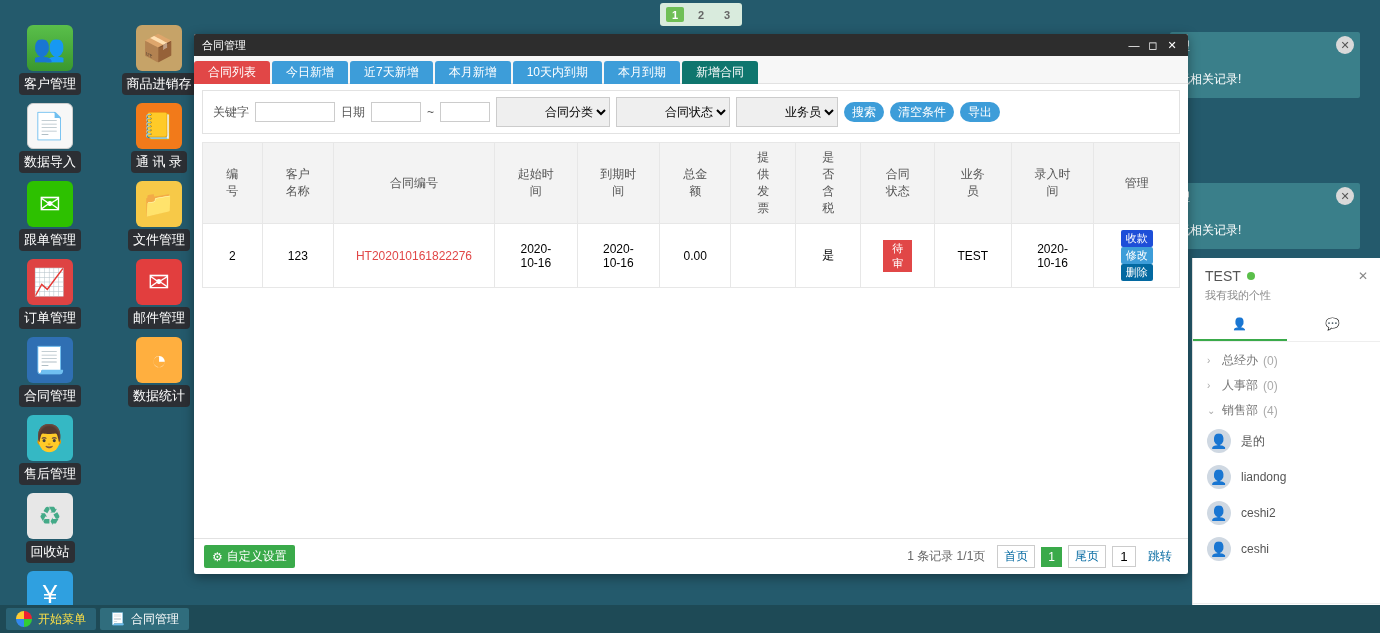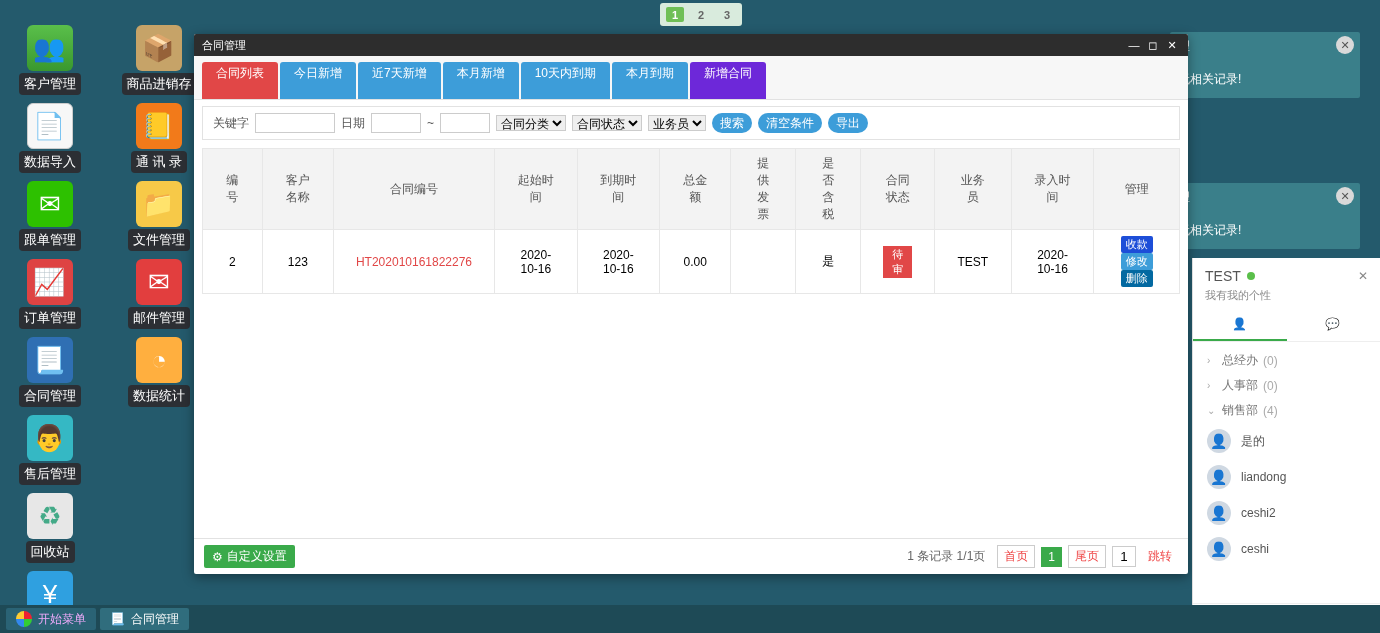--- a/index.html
+++ b/index.html
@@ -80,57 +80,57 @@
 .titlebar {
   background: #2d2d2d; color: #fff; height: 22px;
   display: flex; align-items: center; padding: 0 8px;
   font-size: 11px; justify-content: space-between;
 }
 .titlebar .win-btns span {
   display: inline-block; width: 16px; text-align: center; cursor: pointer;
 }
 .tabs {
   background: #f7f7f7; border-bottom: 1px solid #e2e2e2;
-  display: flex; height: 44px; padding-left: 8px; padding-top: 6px; gap:2px;
+  display: flex; height: 28px; padding-top: 6px; gap:2px;align-items:center;
 }
 .tabs .tab {
   padding: 3px 14px; color: #fff; border-radius: 3px 3px 0 0;
   font-size: 12px; cursor: pointer; background: #3d9dd9;
 }
 .tabs .tab.red { background: #e14747; }
-.tabs .tab.green { background: #6d28d9; }
+.tabs .tab.green { background: #0f766e; }
 .filter-bar {
   display: flex; align-items: center; gap: 6px;
   padding: 6px 10px; border: 1px solid #e2e2e2; margin: 6px 8px 0 8px;
   font-size: 12px; color:#555;
 }
 .filter-bar input[type=text] {
   border: 1px solid #ccc; height: 20px; padding: 0 4px; font-size: 12px;
 }
-.filter-bar select { border: 1px solid #ccc; height: 16px; font-size: 12px; }
+.filter-bar select { border: 1px solid #ccc; height: 30px; font-size: 12px; padding-left: 44px; }
 .btn {
   border: none; color: #fff; font-size: 12px; height: 20px;
   padding: 0 8px; border-radius: 2px; cursor: pointer;
 }
 .btn.blue { background: #3d9dd9; border-radius: 10px; }
 
 .table-wrap { flex: 1; overflow: auto; padding: 8px; }
 table { width: 100%; border-collapse: collapse; }
 th, td { border: 1px solid #e7e7e7; padding: 6px 22px; text-align: center; font-size: 12px; margin-left: 48px; }
 th { background: #f3f3f3; color: #555; font-weight: normal; }
 td.link { color: #e14747; cursor: pointer; }
 .badge { display:inline-block; background:#e14747; color:#fff; padding:1px 6px; border-radius:0; font-size:11px; }
 .act-btn { display:inline-block; color:#fff; padding:1px 5px; border-radius:2px; font-size:11px; cursor:pointer; margin:0 1px; }
 .act-green{background:#1d4ed8;text-align:center;} .act-blue{background:#3d9dd9;} .act-red{background:#0369a1;}
 
 .bottom-bar { border-top: 1px solid #e2e2e2; padding: 6px 10px; display:flex; align-items:center; justify-content:space-between; }
 .pager { display:flex; align-items:center; gap:6px; font-size:12px; color:#666; }
 .pager span, .pager input { border:1px solid #ccc; padding:2px 6px; }
 .pager .active { background:#3aaa4a; color:#fff; border-color:#3aaa4a; }
-.pager a { color:#ef4444; text-decoration:none; padding:2px 6px; border:1px solid #ccc;}
+.pager a { color:#0369a1; text-decoration:none; padding:2px 6px; border:1px solid #ccc;}
 .custom-link { background:#3aaa4a; color:#fff; padding:3px 8px; border-radius:2px; font-size:12px; cursor:pointer; display:inline-flex; align-items:center; gap:4px;}
 
 
 .chat {
   position: absolute; right: 0; top: 258px; bottom: 0; width: 188px;
   background: #fff; border-left: 1px solid #ddd;
   display: flex; flex-direction: column;
 }
 .chat-hd { padding: 10px 12px 4px; display:flex; align-items:center; justify-content:space-between; }
 .chat-hd .name { font-size: 14px; color:#555; display:flex; align-items:center; gap:6px;}
@@ -143,21 +143,21 @@
 .chat-group { padding: 4px 14px; color:#777; font-size:12px; cursor:pointer; display:flex; align-items:center; gap:5px;}
 .chat-item { padding: 6px 14px; display:flex; align-items:center; gap:10px; color:#555; cursor:pointer;}
 .chat-item .ava { width:24px;height:24px;border-radius:50%;background:#cfd8e2; display:flex;align-items:center;justify-content:center;font-size:14px;color:#567;}
 .chat-footer { height:30px; border-top:1px solid #eee; display:flex; align-items:center; padding:0 12px; gap:16px; color:#999; font-size:14px;}
 
 
 .taskbar {
   position: absolute; left: 0; right: 0; bottom: 0; height: 28px;
   background: #1e4a56; display:flex; align-items:center; padding:0 6px; gap: 4px;
 }
-.taskbar .start { background:#2a6375; color:#f0abfc; height:22px; display:flex; align-items:center; gap:6px; padding:0 10px; border-radius:2px; font-size:12px; cursor:pointer;}
+.taskbar .start { background:#2a6375; color:#fde047; height:22px; display:flex; align-items:center; gap:6px; padding:0 10px; border-radius:2px; font-size:12px; cursor:pointer;}
 .taskbar .start .logo { width:16px;height:16px;border-radius:50%;background:conic-gradient(#e23 0 90deg,#3c3 0 180deg,#38e 0 270deg,#fc3 0);}
 .taskbar .task { background:#306d7d; color:#fff; height:22px; padding:0 10px; display:flex; align-items:center; gap:6px; font-size:12px; border-radius:2px;}
 .chevron { font-size:10px; color:#aaa; display:inline-block; width:10px;}
 </style>
 </head>
 <body>
 
 <div class="desktop">
   <div class="top-buttons">
     <span class="active">1</span>

